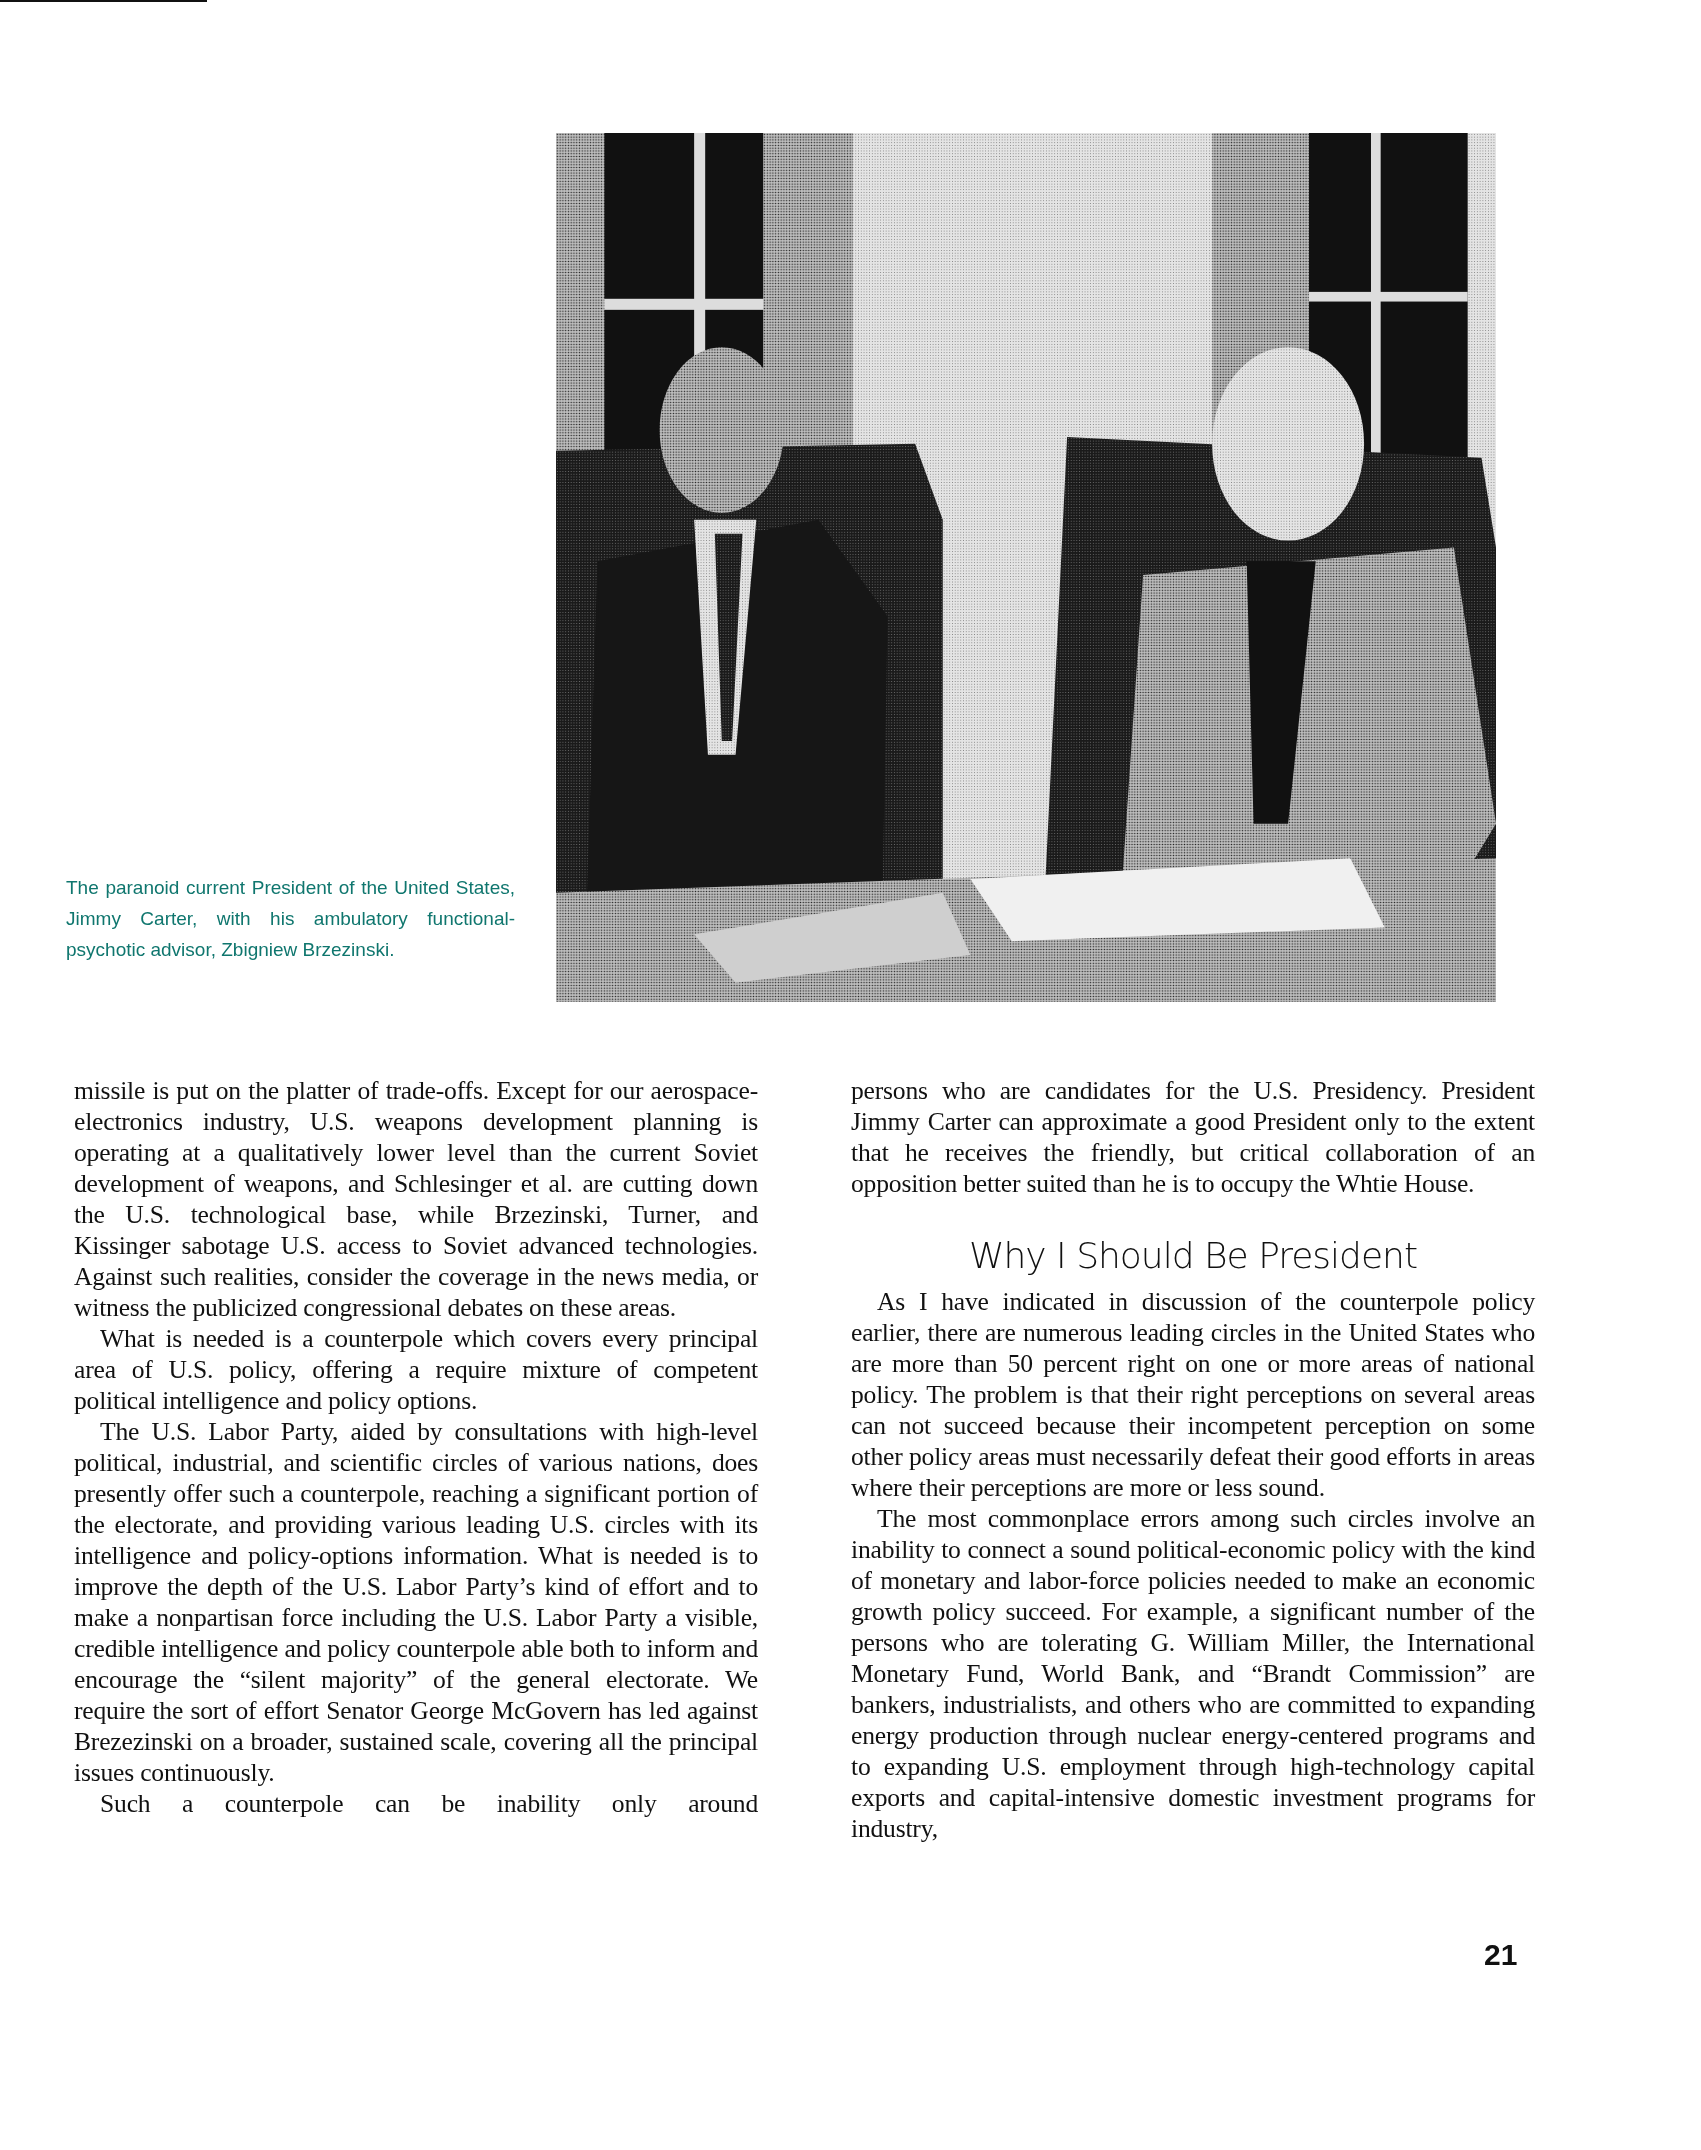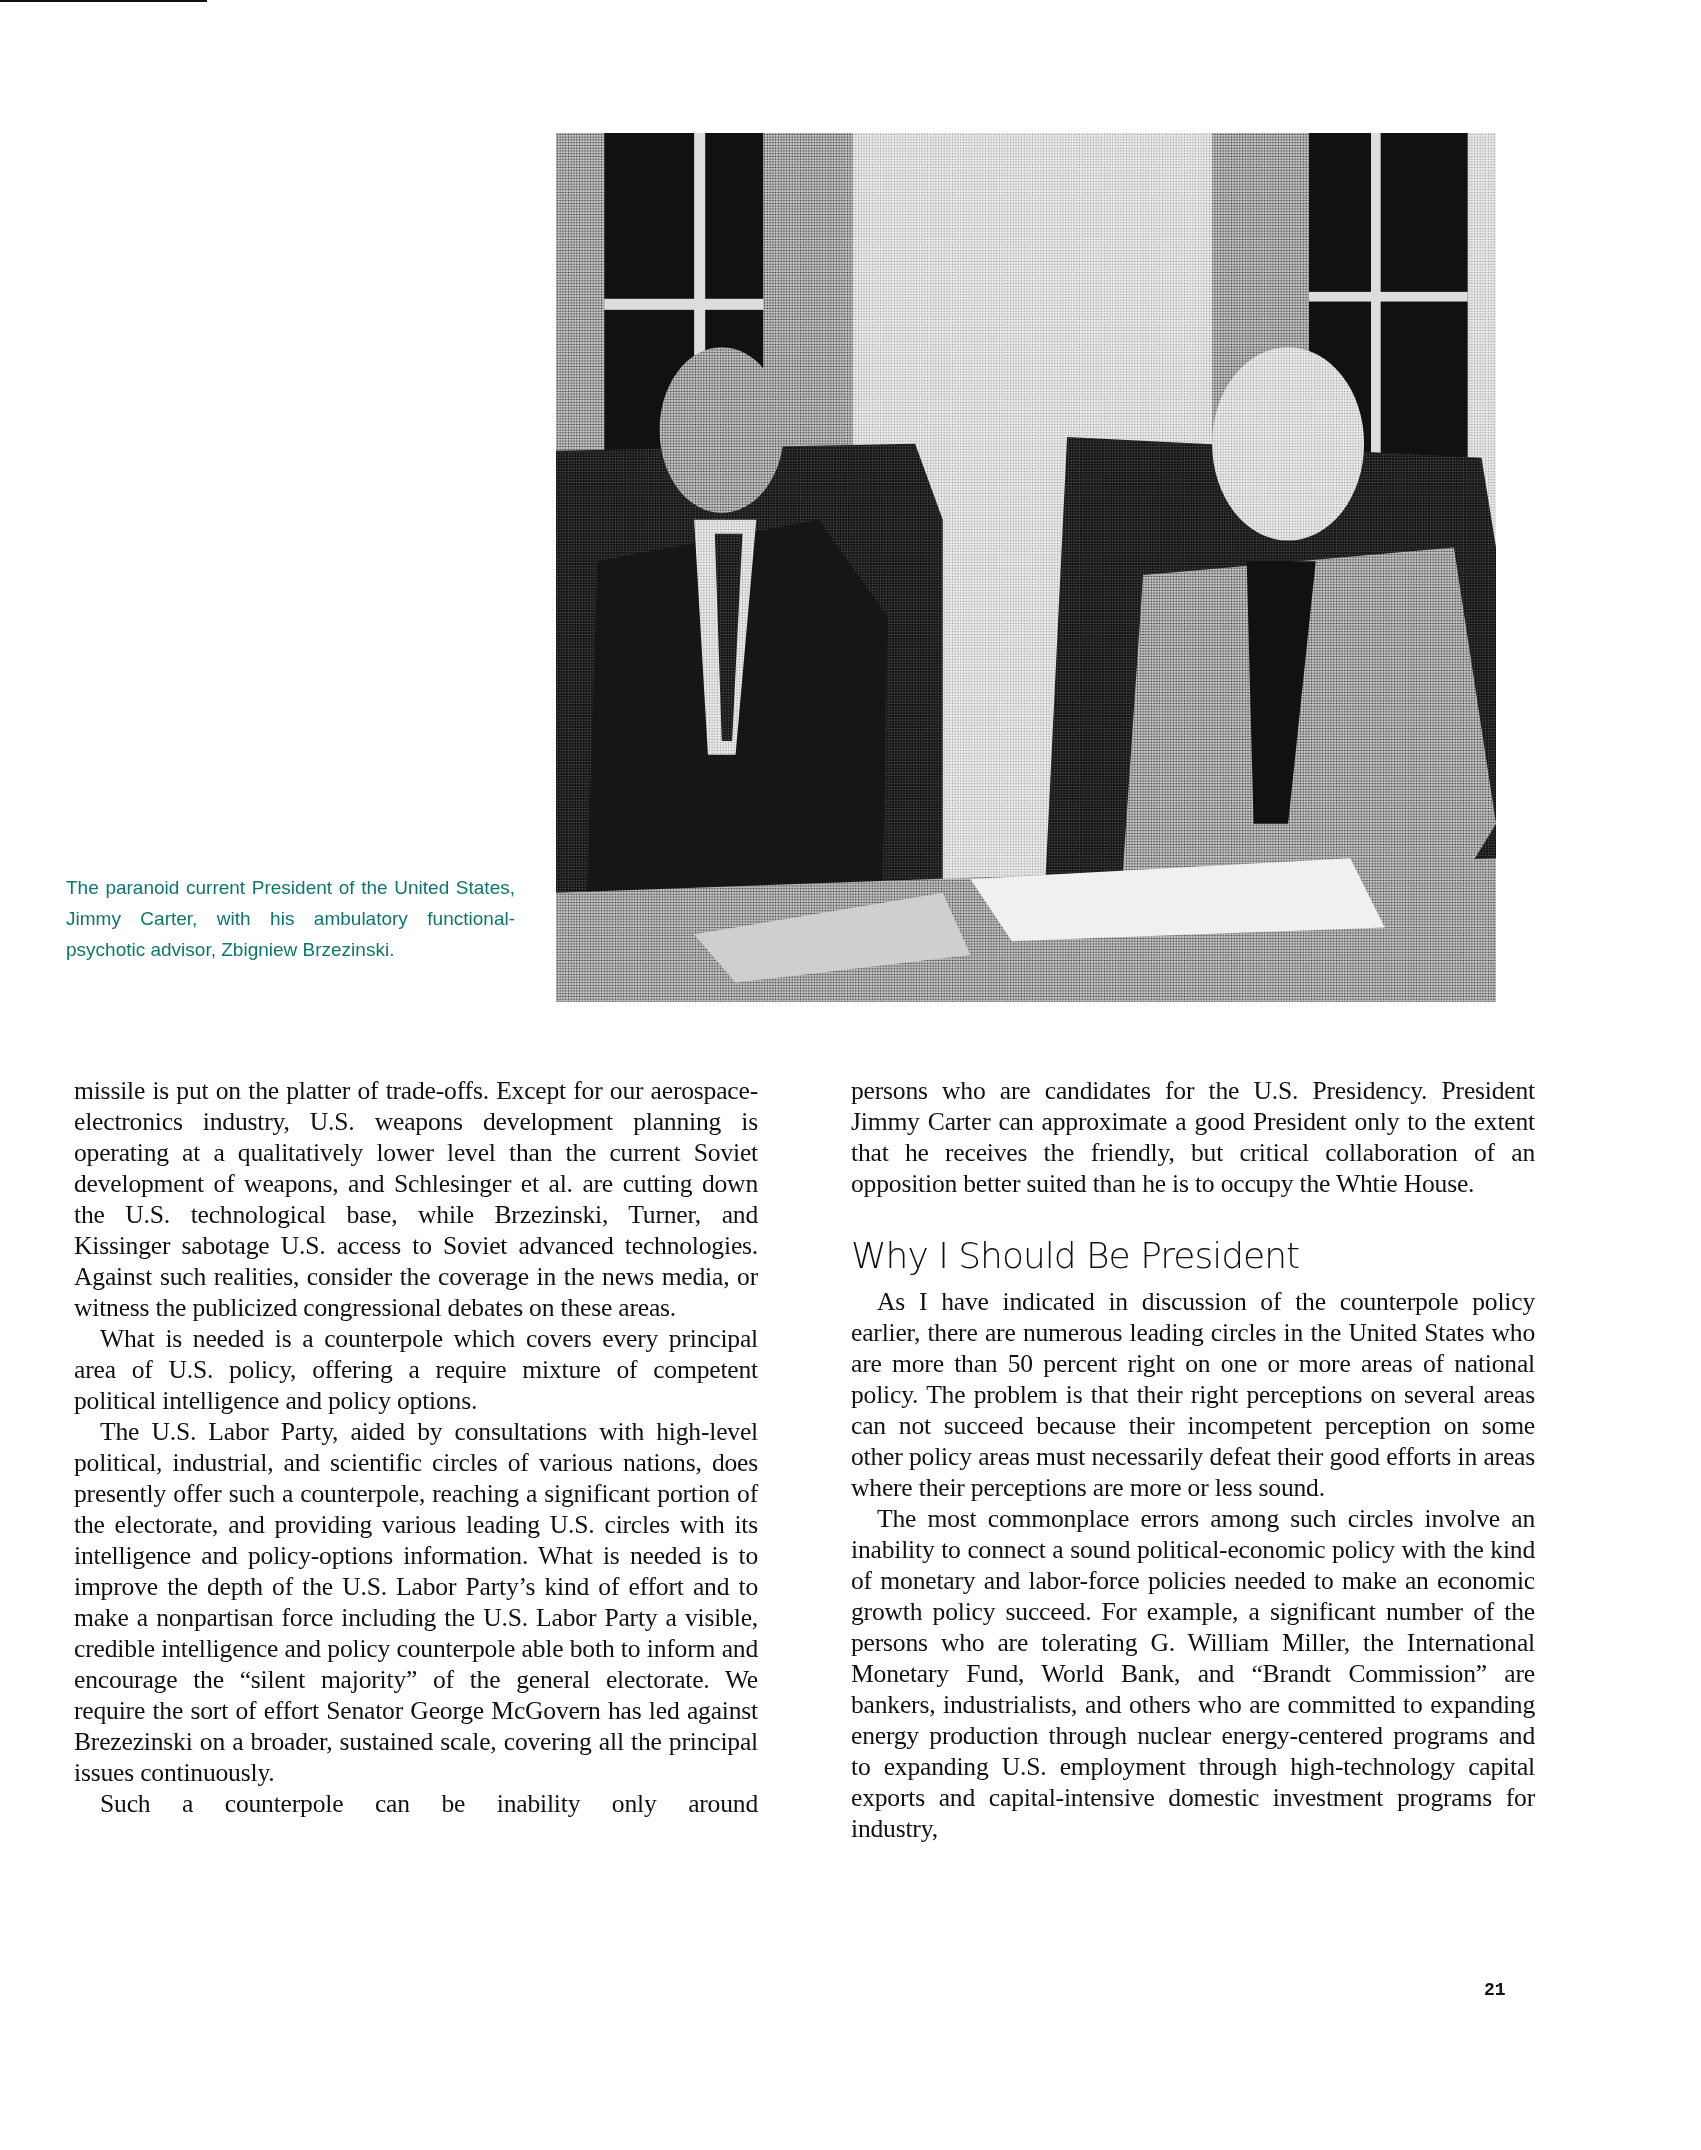--- a/index.html
+++ b/index.html
@@ -15,24 +15,24 @@
 
   .column { position: absolute; top: 1075px; width: 684px;
     font-family: "Liberation Serif", serif; font-size: 25.6px; line-height: 31px;
     text-align: justify; color: #111; letter-spacing: -0.2px; }
   .col-left { left: 62px; margin-left: 12px; }
   .col-right { left: 851px; }
   .column p { margin: 0; text-indent: 0; }
   .column p.indent { text-indent: 26px; }
 
   .heading { font-family: "DejaVu Sans", sans-serif; font-weight: 300; font-size: 36px;
-    text-align: left; margin: 36px 0 9.7px 0; line-height: 41px; letter-spacing: -1px; color: #111; }
+    text-align: center; margin: 36px 0 9.7px 0; line-height: 41px; letter-spacing: -1px; color: #111; }
 
-  .page-number { position: absolute; left: 1484px; top: 1980px;
-    font-family: Liberation Mono, monospace; font-weight: bold; font-size: 18px; color: #111; }
+  .page-number { position: absolute; left: 1484px; top: 1938px;
+    font-family: Liberation Sans, sans-serif; font-weight: bold; font-size: 30px; color: #111; }
 </style>
 </head>
 <body>
 
 <div class="top-rule"></div>
 
 <div class="photo" aria-label="Black-and-white halftone photograph of two men seated in the Oval Office in front of windows and curtains">
   <svg viewBox="0 0 1361 1258" preserveAspectRatio="none">
     <defs>
       <pattern id="ht" width="4" height="4" patternUnits="userSpaceOnUse">

